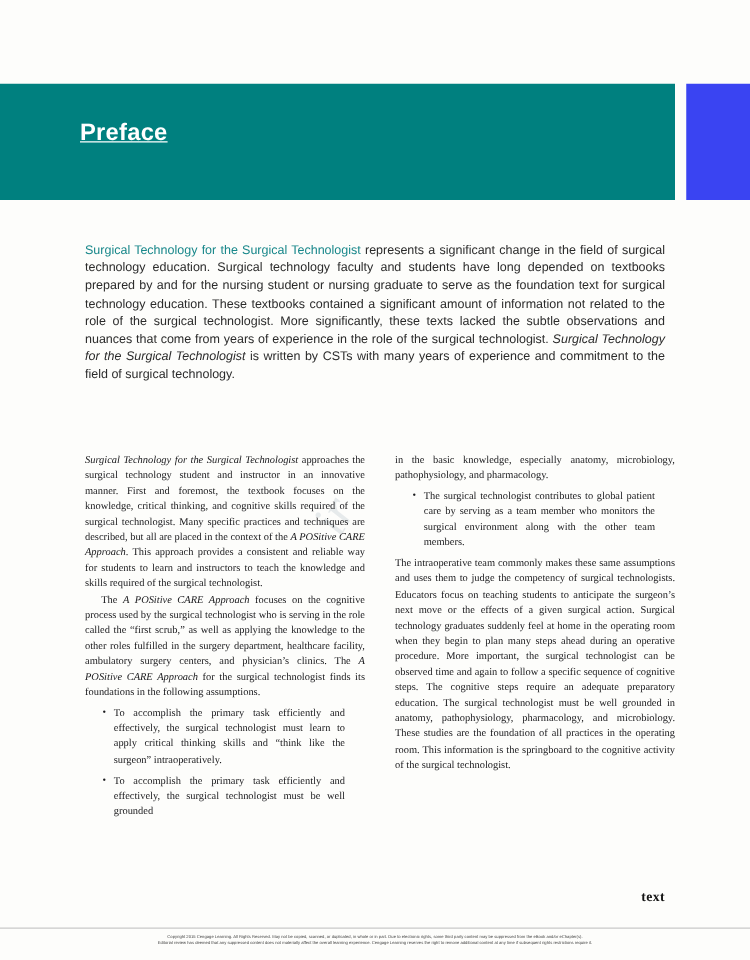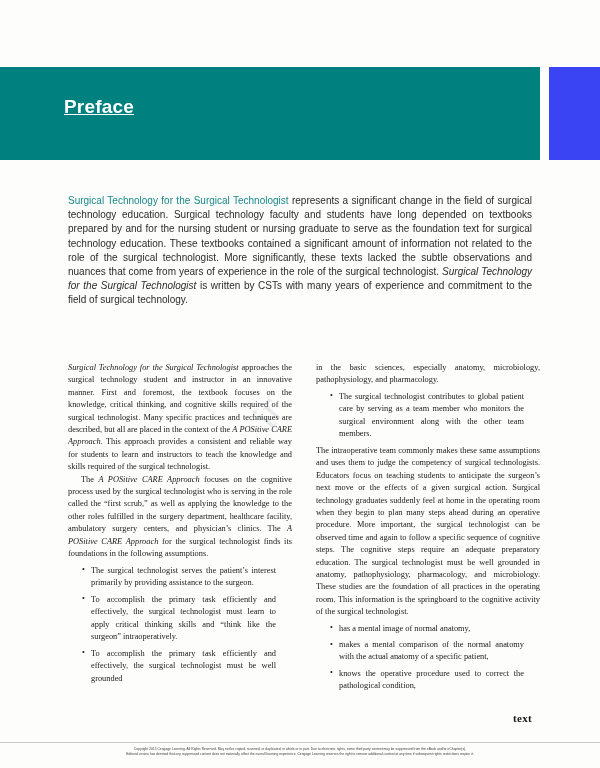--- a/index.html
+++ b/index.html
@@ -185,42 +185,34 @@
 
   <div class="col col-left">
     <p class="plain">
       <span class="it">Surgical Technology for the Surgical Technologist</span><span> approaches the surgical technology student and instructor in an innovative manner. First and foremost, the textbook focuses on the knowledge, critical thinking, and cognitive skills required of the surgical technologist. Many specific practices and techniques are described, but all are placed in the context of the </span><span class="it">A POSitive CARE Approach</span><span>. This approach provides a consistent and reliable way for students to learn and instructors to teach the knowledge and skills required of the surgical technologist.</span>
     </p>
     <p class="indent">
       <span>The </span><span class="it">A POSitive CARE Approach</span><span> focuses on the cognitive process used by the surgical technologist who is serving in the role called the “first scrub,” as well as applying the knowledge to the other roles fulfilled in the surgery department, healthcare facility, ambulatory surgery centers, and physician’s clinics. The </span><span class="it">A POSitive CARE Approach</span><span> for the surgical technologist finds its foundations in the following assumptions.</span>
     </p>
     <ul class="bullets">
       <li>
-        <span>The surgical technologist serves the patient’s interest primarily by providing assistance to the surgeon.</span><span class="it"></span><span></span>
-      </li>
-      <li>
         <span>To accomplish the primary task efficiently and effectively, the surgical technologist must learn to apply critical thinking skills and “think like the surgeon” intraoperatively.</span><span class="it"></span><span></span>
       </li>
       <li>
         <span>To accomplish the primary task efficiently and effectively, the surgical technologist must be well grounded</span><span class="it"></span><span></span>
       </li>
     </ul>
   </div>
 
   <div class="col col-right">
-    <p class="plain">in the basic sciences, especially anatomy, microbiology, pathophysiology, and pharmacology.</p>
+    <p class="plain">in the basic knowledge, especially anatomy, microbiology, pathophysiology, and pharmacology.</p>
     <ul class="bullets">
       <li>The surgical technologist contributes to global patient care by serving as a team member who monitors the surgical environment along with the other team members.</li>
     </ul>
     <p class="plain">The intraoperative team commonly makes these same assumptions and uses them to judge the competency of surgical technologists. Educators focus on teaching students to anticipate the surgeon’s next move or the effects of a given surgical action. Surgical technology graduates suddenly feel at home in the operating room when they begin to plan many steps ahead during an operative procedure. More important, the surgical technologist can be observed time and again to follow a specific sequence of cognitive steps. The cognitive steps require an adequate preparatory education. The surgical technologist must be well grounded in anatomy, pathophysiology, pharmacology, and microbiology. These studies are the foundation of all practices in the operating room. This information is the springboard to the cognitive activity of the surgical technologist.</p>
-    <ul class="bullets tight">
-      <li>has a mental image of normal anatomy,</li>
-      <li>makes a mental comparison of the normal anatomy with the actual anatomy of a specific patient,</li>
-      <li>knows the operative procedure used to correct the pathological condition,</li>
-    </ul>
   </div>
 
   <div class="folio">text</div>
 
   <div class="footer-rule"></div>
   <div class="footer">
     <div>Copyright 2015 Cengage Learning. All Rights Reserved. May not be copied, scanned, or duplicated, in whole or in part. Due to electronic rights, some third party content may be suppressed from the eBook and/or eChapter(s).</div>
     <div>Editorial review has deemed that any suppressed content does not materially affect the overall learning experience. Cengage Learning reserves the right to remove additional content at any time if subsequent rights restrictions require it.</div>
   </div>
 

